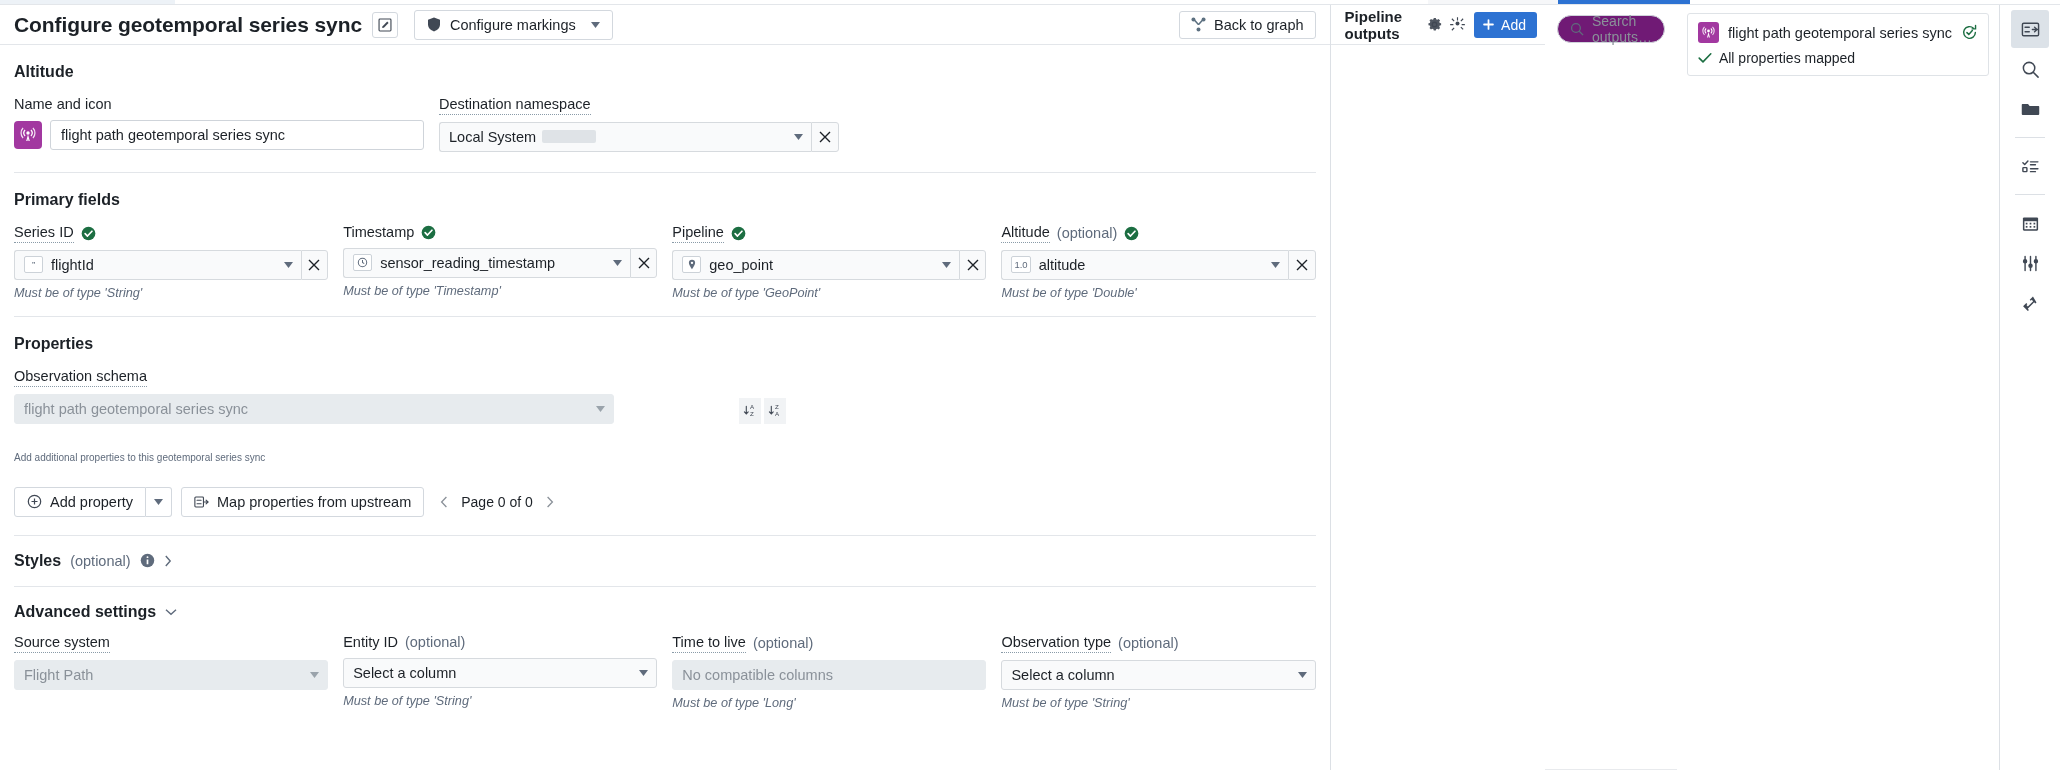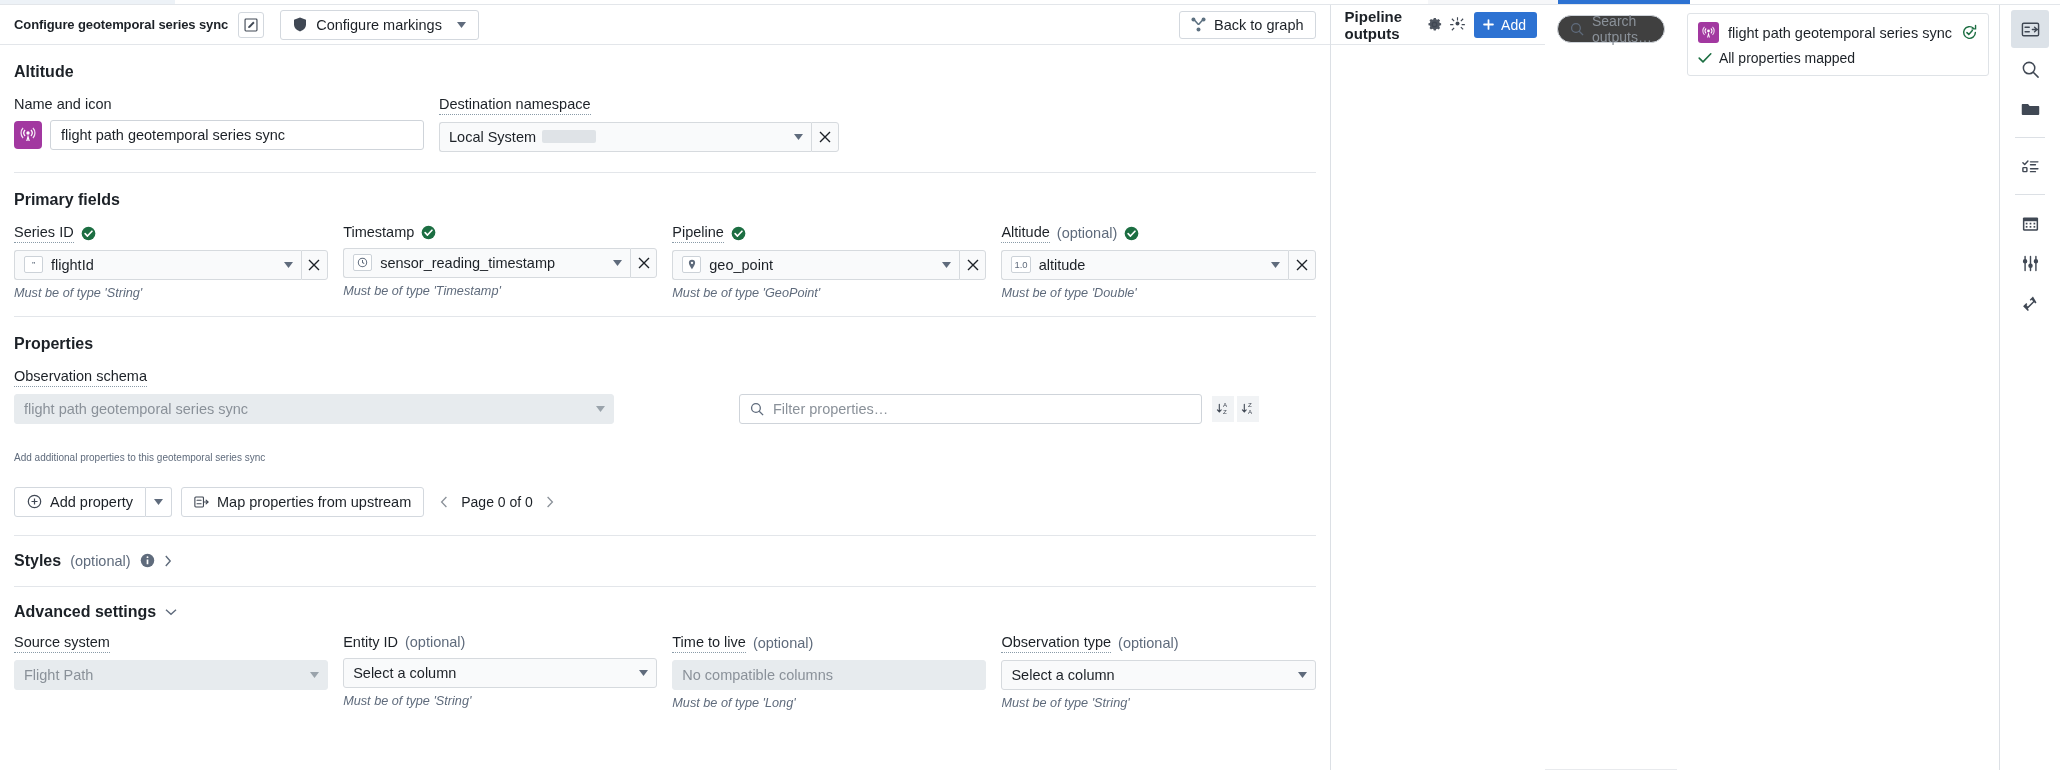--- a/index.html
+++ b/index.html
@@ -25,21 +25,21 @@
 
   .body-row { display:flex; flex:1 1 auto; min-height:0; }
 
   
   .main { flex:1 1 auto; min-width:0; display:flex; flex-direction:column; border-right:1px solid #dce0e5; }
 
   .toolbar {
     height:40px; flex:0 0 40px; display:flex; align-items:center;
     padding:0 14px; border-bottom:1px solid #e3e6ea; background:#fff;
   }
-  .toolbar-title { font-size:13px; font-weight:bold; color:#1c2127; letter-spacing:-0.1px; }
+  .toolbar-title { font-size:21px; font-weight:bold; color:#1c2127; letter-spacing:-0.1px; }
   .icon-btn {
     width:26px; height:26px; border:1px solid #d3d8de; border-radius:3px; background:#fff;
     display:inline-flex; align-items:center; justify-content:center; margin-left:10px; cursor:pointer;
   }
   .mark-btn {
     margin-left:16px; height:30px; border:1px solid #d3d8de; border-radius:3px; background:#fff;
     display:inline-flex; align-items:center; gap:9px; padding:0 12px; cursor:pointer; font-size:14.5px; color:#1c2127;
   }
   .mark-btn .caret { margin-left:6px; }
   .toolbar-spacer { flex:1 1 auto; }
@@ -139,21 +139,21 @@
   .right-head { height:40px; flex:0 0 40px; display:flex; align-items:center; padding:0 8px 0 14px; border-bottom:1px solid #e3e6ea; gap:6px; }
   .right-title { font-size:15px; font-weight:bold; flex:1 1 auto; }
   .hicon { width:26px; height:26px; display:flex; align-items:center; justify-content:center; cursor:pointer; color:#404854; border-radius:3px; }
   .add-btn {
     height:26px; background:#2d72d2; color:#fff; border-radius:3px; display:inline-flex; align-items:center;
     gap:6px; padding:0 11px 0 8px; font-size:14px; cursor:pointer; margin-left:2px;
   }
   .search-wrap { padding:10px 12px; border-bottom:1px solid #e8eaed; }
   .pill-search {
     height:28px; border:1px solid #cfd4da; border-radius:14px; display:flex; align-items:center; gap:8px;
-    padding:0 12px; font-size:14px; color:#8a9199; background:#404040;
+    padding:0 12px; font-size:14px; color:#8a9199; background:#701a75;
   }
   .out-list { padding:8px 10px; }
   .out-card { border:1px solid #dfe3e7; border-radius:3px; background:#fff; padding:8px 10px 9px 10px; cursor:pointer; }
   .out-card-top { display:flex; align-items:center; gap:9px; }
   .out-ico { width:21px; height:21px; border-radius:3px; background:#a238a0; display:flex; align-items:center; justify-content:center; flex:0 0 auto; }
   .out-name { flex:1 1 auto; font-size:14.5px; color:#1c2127; overflow:hidden; white-space:nowrap; text-overflow:ellipsis; }
   .out-status { display:flex; align-items:center; gap:7px; margin-top:7px; font-size:14px; color:#1c2127; }
 
   
   .rail { flex:0 0 60px; background:#fff; display:flex; flex-direction:column; align-items:center; padding-top:5px; gap:2px; }
@@ -417,29 +417,20 @@
                 <span class="val">flight path geotemporal series sync</span>
                 <span class="caret">
                   <svg width="9" height="6" viewBox="0 0 9 6">
                       <path d="M0 0h9L4.5 6z" fill="#9aa3ab"></path>
                     </svg>
                 </span>
               </span>
             </div>
 
             <div class="filter-wrap" style="width:520px;margin-left:125px;">
-              <span class="search-input">
-                <span>
-                  <svg width="14" height="14" viewBox="0 0 16 16" stroke="#5f6b7c" stroke-width="1.5" fill="none">
-                      <circle cx="6.8" cy="6.8" r="5"></circle>
-                      <path d="M10.5 10.5 15 15"></path>
-                    </svg>
-                </span>
-                <span>Filter properties…</span>
-              </span>
               <span class="sortgrp">
                 <span class="sort-btn">
                   <svg width="14" height="15" viewBox="0 0 14 15" fill="#404854" font-size="6">
                     <path d="M3.3 3.2v7.4M1.4 8.9l1.9 2 1.9-2" stroke="#404854" stroke-width="1.1" fill="none" stroke-linecap="round"></path>
                     <text x="7" y="6.4" font-family="Liberation Sans" font-size="6.2" fill="#404854">A</text>
                     <text x="7" y="13" font-family="Liberation Sans" font-size="6.2" fill="#404854">Z</text>
                   </svg>
                 </span>
                 <span class="sort-btn">
                   <svg width="14" height="15" viewBox="0 0 14 15" fill="#404854">

